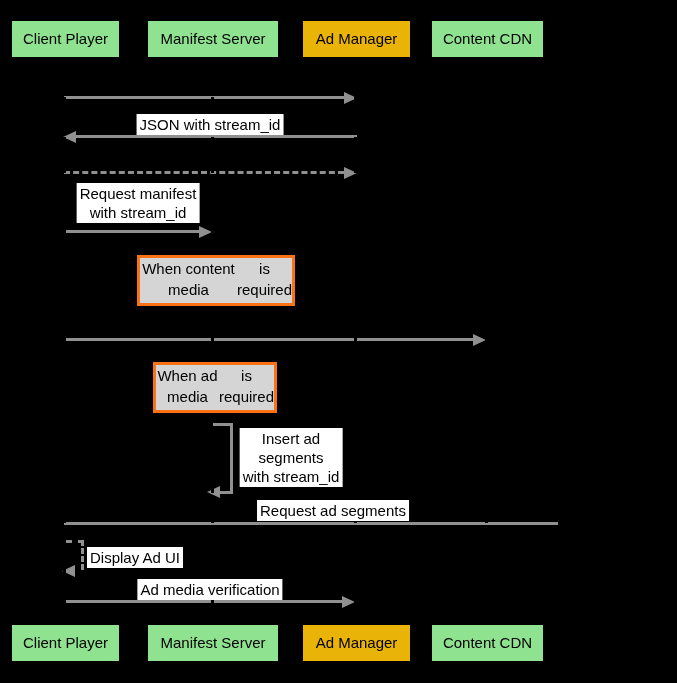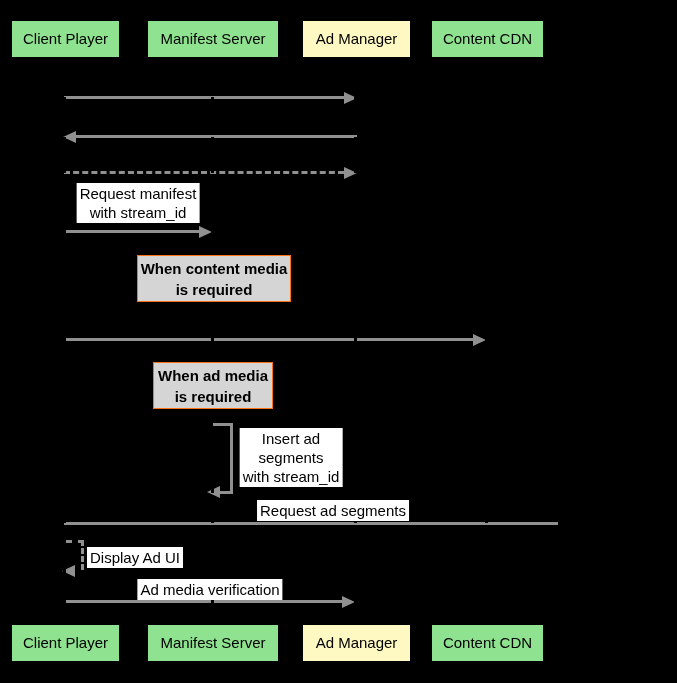--- a/index.html
+++ b/index.html
@@ -6,21 +6,21 @@
   .canvas{
     position:relative;width:558px;height:683px;background:#000;overflow:hidden;
     font-family:"Liberation Sans","DejaVu Sans",sans-serif;
   }
   
   .actor{
     position:absolute;height:36px;line-height:36px;text-align:center;
     font-size:15px;color:#000;z-index:6;
   }
   .actor.green{background:#8fe28f;}
-  .actor.blue{background:#fef9c3;}
+  .actor.blue{background:#eab308;}
   
   .lifeline{
     position:absolute;width:3px;top:57px;height:568px;z-index:3;
     background:repeating-linear-gradient(to bottom,#000 0 6px,transparent 6px 10px);
   }
   
   .line{position:absolute;height:3px;background:#909090;z-index:2;}
   .line.dashed{height:0;background:none;border-top:3px dashed #909090;}
   .vline{position:absolute;width:3px;background:#909090;z-index:2;}
   .vline.dashed{width:0;background:none;border-left:3px dashed #909090;}
@@ -29,23 +29,23 @@
   .head.right{border-left:13px solid #909090;}
   .head.left{border-right:13px solid #909090;}
   
   .msg-label{
     position:absolute;background:#fff;color:#000;font-size:15px;line-height:19px;
     padding:1px 3px;white-space:nowrap;z-index:5;text-align:center;
   }
   .msg-label.center{transform:translateX(-50%);}
   
   .note{
-    position:absolute;background:#d5d5d5;border:1px solid #f97316;color:#000;
+    position:absolute;background:#d5d5d5;border:3px solid #f97316;color:#000;
     font-size:15px;line-height:21px;text-align:center;z-index:4;
-    display:flex;flex-direction:column;justify-content:center;font-weight:bold;
+    display:flex;flex-direction:row;justify-content:center;
   }
 </style>
 </head>
 <body>
 
 <div class="canvas">
 
   <div class="lifeline" style="left:63px"></div>
   <div class="lifeline" style="left:211px"></div>
   <div class="lifeline" style="left:354px"></div>
@@ -60,20 +60,21 @@
 
   <div class="actor green" style="left:12px;top:625px;width:107px">Client Player</div>
   <div class="actor green" style="left:148px;top:625px;width:130px">Manifest Server</div>
   <div class="actor blue" style="left:303px;top:625px;width:107px">Ad Manager</div>
   <div class="actor green" style="left:432px;top:625px;width:111px">Content CDN</div>
   <div class="actor blue" style="left:563px;top:625px;width:85px">Ads CDN</div>
 
   <div class="line" style="left:64px;top:96px;width:281px"></div>
   <div class="head right" style="left:344px;top:92px"></div>
 
+  <div class="msg-label center" style="left:210px;top:114px">JSON with stream_id</div>
   <div class="line" style="left:76px;top:135px;width:281px"></div>
   <div class="head left" style="left:63px;top:131px"></div>
 
   <div class="line dashed" style="left:64px;top:171px;width:280px"></div>
   <div class="head right" style="left:344px;top:167px"></div>
 
   <div class="msg-label center" style="left:138px;top:183px"><span>Request manifest</span><br><span>with stream_id</span></div>
   <div class="line" style="left:64px;top:230px;width:136px"></div>
   <div class="head right" style="left:199px;top:226px"></div>
 

